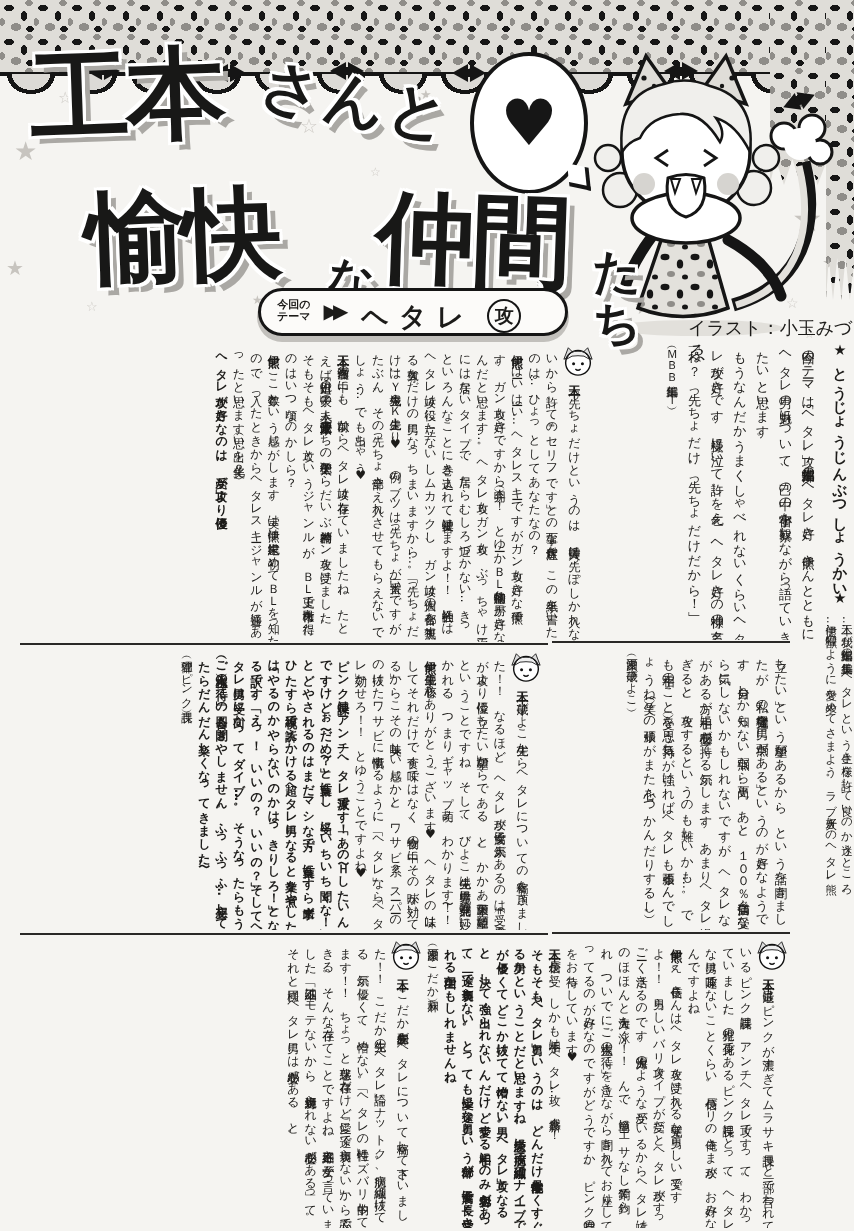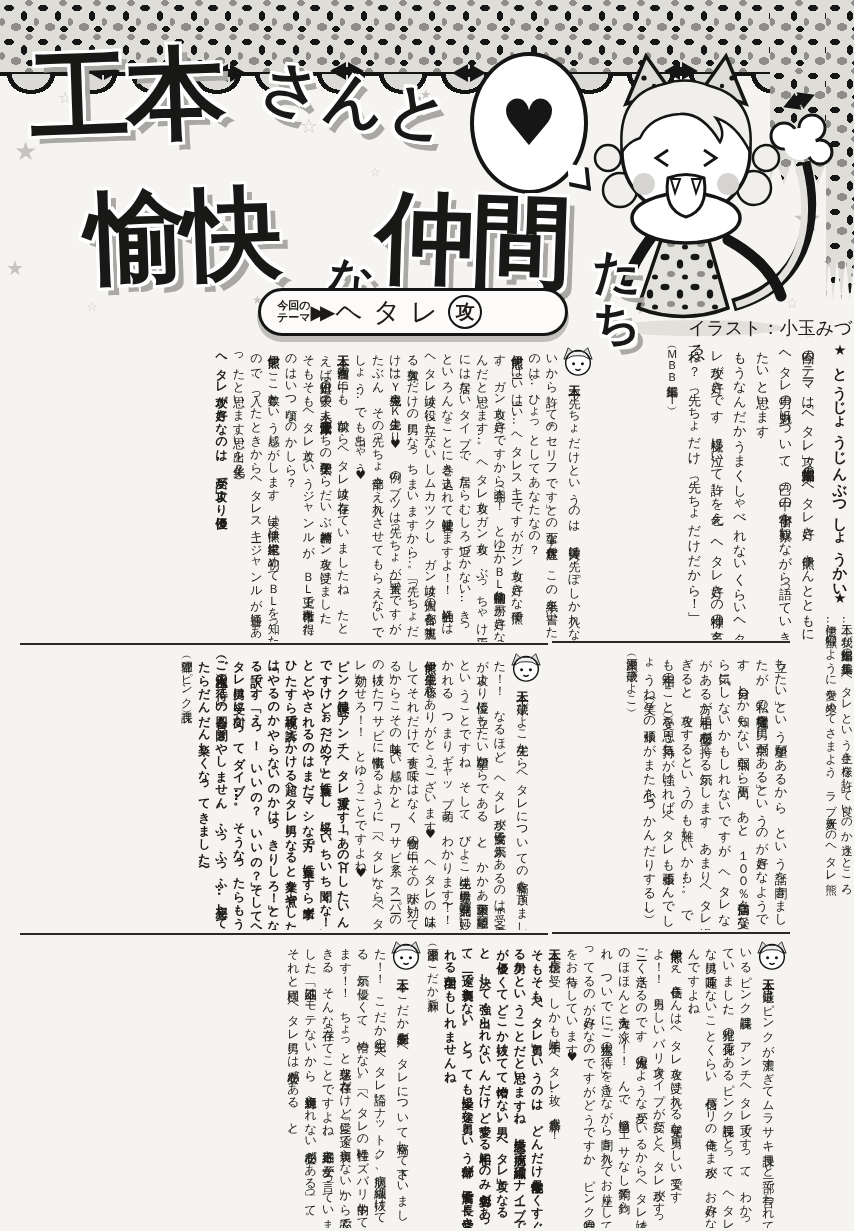--- a/index.html
+++ b/index.html
@@ -44,25 +44,25 @@
   .bubble{position:absolute;left:470px;top:52px;width:110px;height:134px;z-index:2;
           background:#fff;border:4px solid #151515;border-radius:50%;
           display:flex;align-items:center;justify-content:center;}
   .bubble::after{content:"";position:absolute;right:-6px;bottom:2px;width:18px;height:18px;
           background:#fff;border-right:4px solid #151515;border-bottom:4px solid #151515;
           transform:rotate(12deg) skew(18deg);}
   .bubble .heart{font-size:64px;color:#161616;line-height:1;}
   .mascot{position:absolute;left:568px;top:40px;z-index:2;}
   .pill{position:absolute;left:258px;top:288px;width:310px;height:48px;z-index:4;
         background:#fcfbf9;border:3px solid #151515;border-radius:26px;
-        box-shadow:0 5px 0 1px #c2c0bc;display:flex;align-items:center;gap:0;
-        padding:0 16px;box-sizing:border-box;}
+        box-shadow:0 5px 0 1px #c2c0bc;display:flex;align-items:flex-start;gap:13px;
+        padding:8px 16px;box-sizing:border-box;}
   .pill .lbl{font-size:11px;font-weight:bold;line-height:1.05;text-align:center;}
   .pill .ff{font-size:20px;letter-spacing:-6px;padding-right:6px;}
-  .pill .nm{font-size:27px;font-weight:400;letter-spacing:10px;}
+  .pill .nm{font-size:27px;font-weight:700;letter-spacing:10px;}
   .pill .circ{width:30px;height:30px;border:2.5px solid #151515;border-radius:50%;
         display:flex;align-items:center;justify-content:center;
         font-size:19px;font-weight:900;flex:0 0 auto;}
   .credit{position:absolute;left:688px;top:316px;z-index:4;font-size:18px;}
   
   .vt{position:absolute;writing-mode:vertical-rl;text-orientation:mixed;overflow:hidden;
       z-index:2;color:#1c1b19;}
   .vt p,.vt h2{margin:0;padding:0;}
   .vt > * + *{margin-block-start:5px;}
   .spk{font-weight:bold;}

